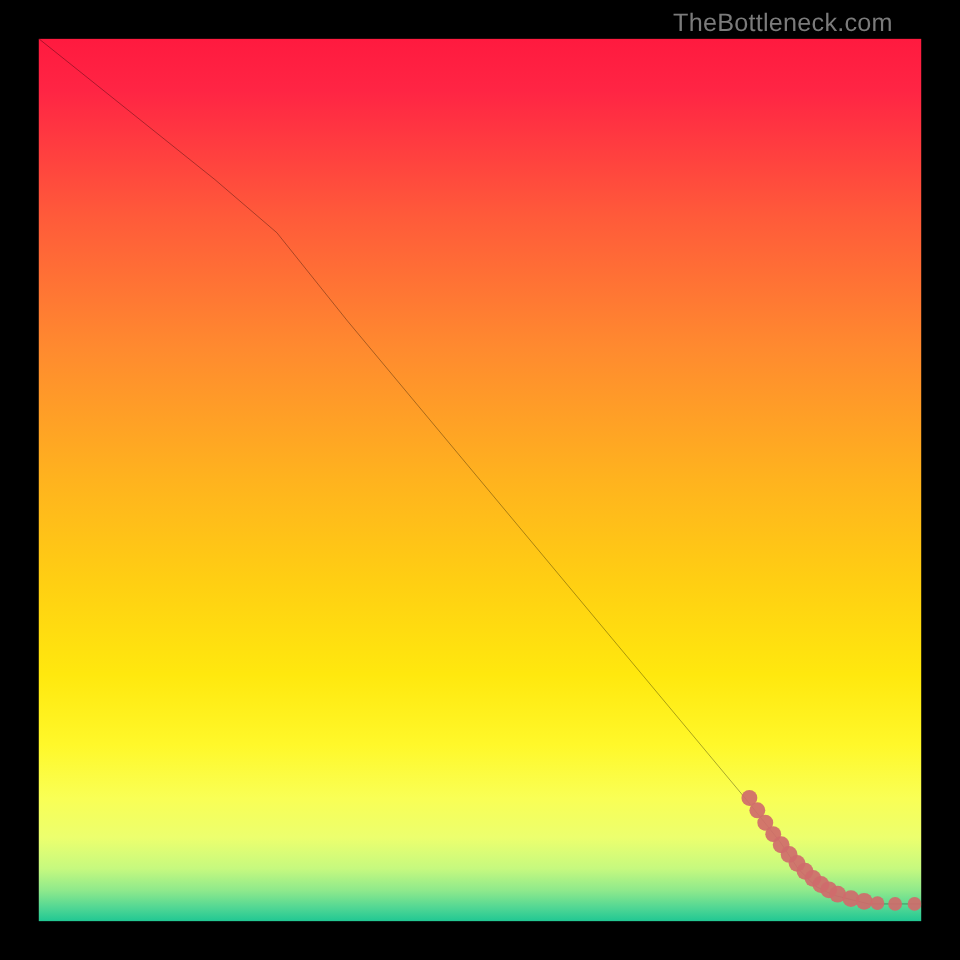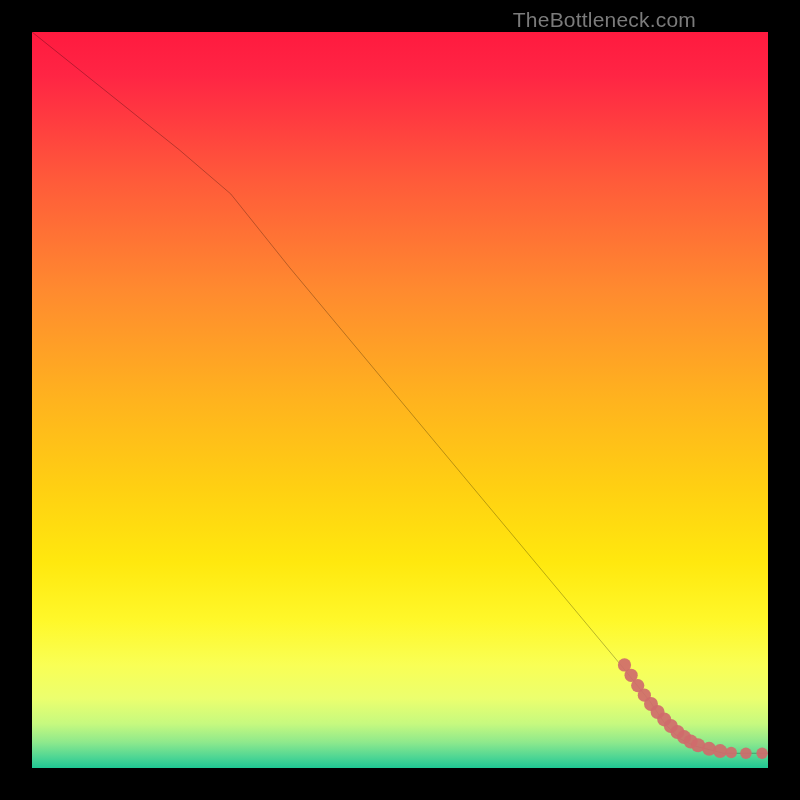--- a/index.html
+++ b/index.html
@@ -9,20 +9,21 @@
     height: 800px;
     background: #000;
     overflow: hidden;
     font-family: Arial, Helvetica, sans-serif;
   }
   .frame {
     position: relative;
     width: 732px;
     height: 800px;
     background: #000;
+    padding-left: 48px;
   }
   .plot-area {
     position: absolute;
     left: 32px;
     top: 32px;
     width: 736px;
     height: 736px;
     overflow: hidden;
   }
   .gradient-bg {

